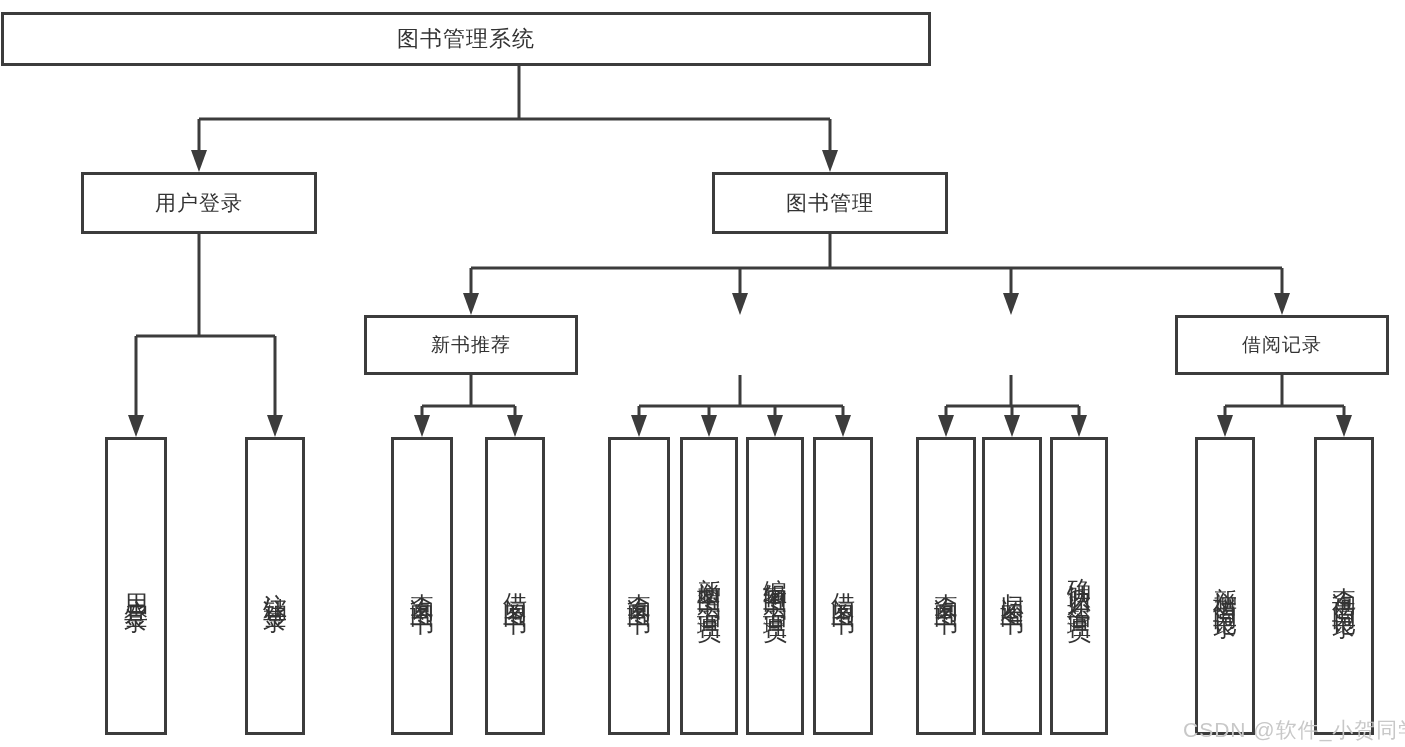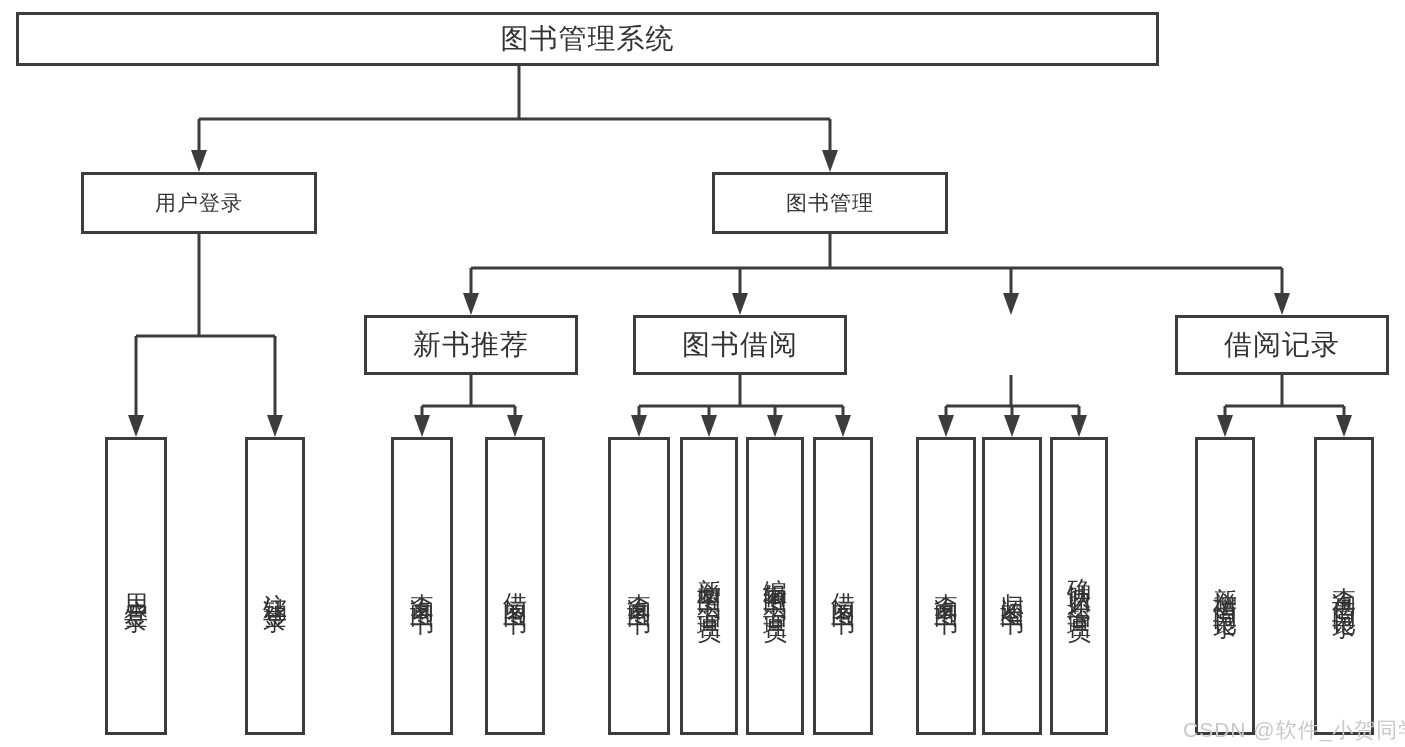--- a/index.html
+++ b/index.html
@@ -13,23 +13,23 @@
   .connectors{position:absolute;left:0;top:0;z-index:1;}
   .node{
     position:absolute;
     box-sizing:border-box;
     background:#ffffff;
     border:3px solid #3c3c3c;
     display:flex;align-items:center;justify-content:center;
     color:#333333;
     z-index:2;
   }
-  .node-root{left:16px;top:12px;width:1143px;height:54px;font-size:28px;letter-spacing:1px;}
+  .node-root{left:1px;top:12px;width:930px;height:54px;font-size:22px;letter-spacing:1px;}
   .node-l2{top:172px;width:236px;height:62px;font-size:21px;letter-spacing:1px;}
-  .node-l3{top:315px;width:214px;height:60px;font-size:28px;letter-spacing:1px;}
+  .node-l3{top:315px;width:214px;height:60px;font-size:19px;letter-spacing:1px;}
   .leaf{
     top:437px;height:298px;
     writing-mode:vertical-rl;
     font-size:24px;letter-spacing:6px;
     line-height:1;
   }
   .watermark{
     position:absolute;
     left:1183px;top:716px;
     font-size:21px;
@@ -91,23 +91,20 @@
   <div class="node node-l2" style="left:81px;">
     <span>用户登录</span>
   </div>
   <div class="node node-l2" style="left:712px;">
     <span>图书管理</span>
   </div>
 
   <div class="node node-l3" style="left:364px;">
     <span>新书推荐</span>
   </div>
-  <div class="node node-l3" style="left:633px;">
-    <span>图书借阅</span>
-  </div>
   <div class="node node-l3" style="left:1175px;justify-content:center;">
     <span>借阅记录</span>
   </div>
 
   <div class="node leaf" style="left:105px;width:62px;">
     <span>用户登录</span>
   </div>
   <div class="node leaf" style="left:245px;width:60px;">
     <span>注销登录</span>
   </div>

